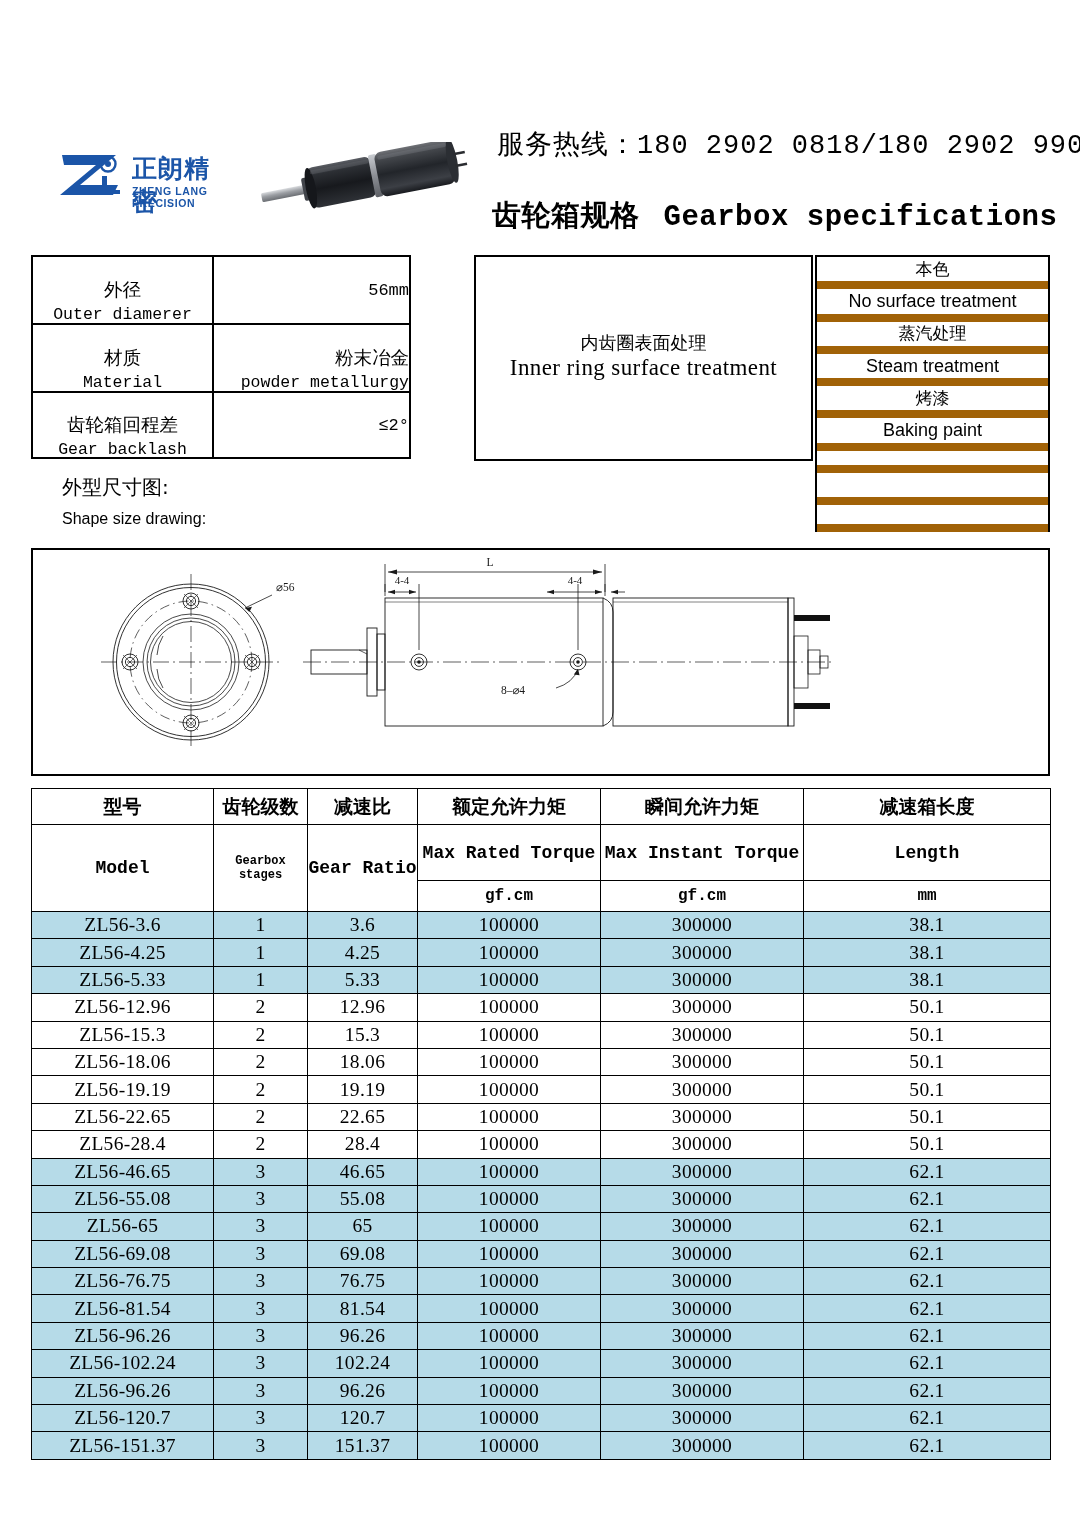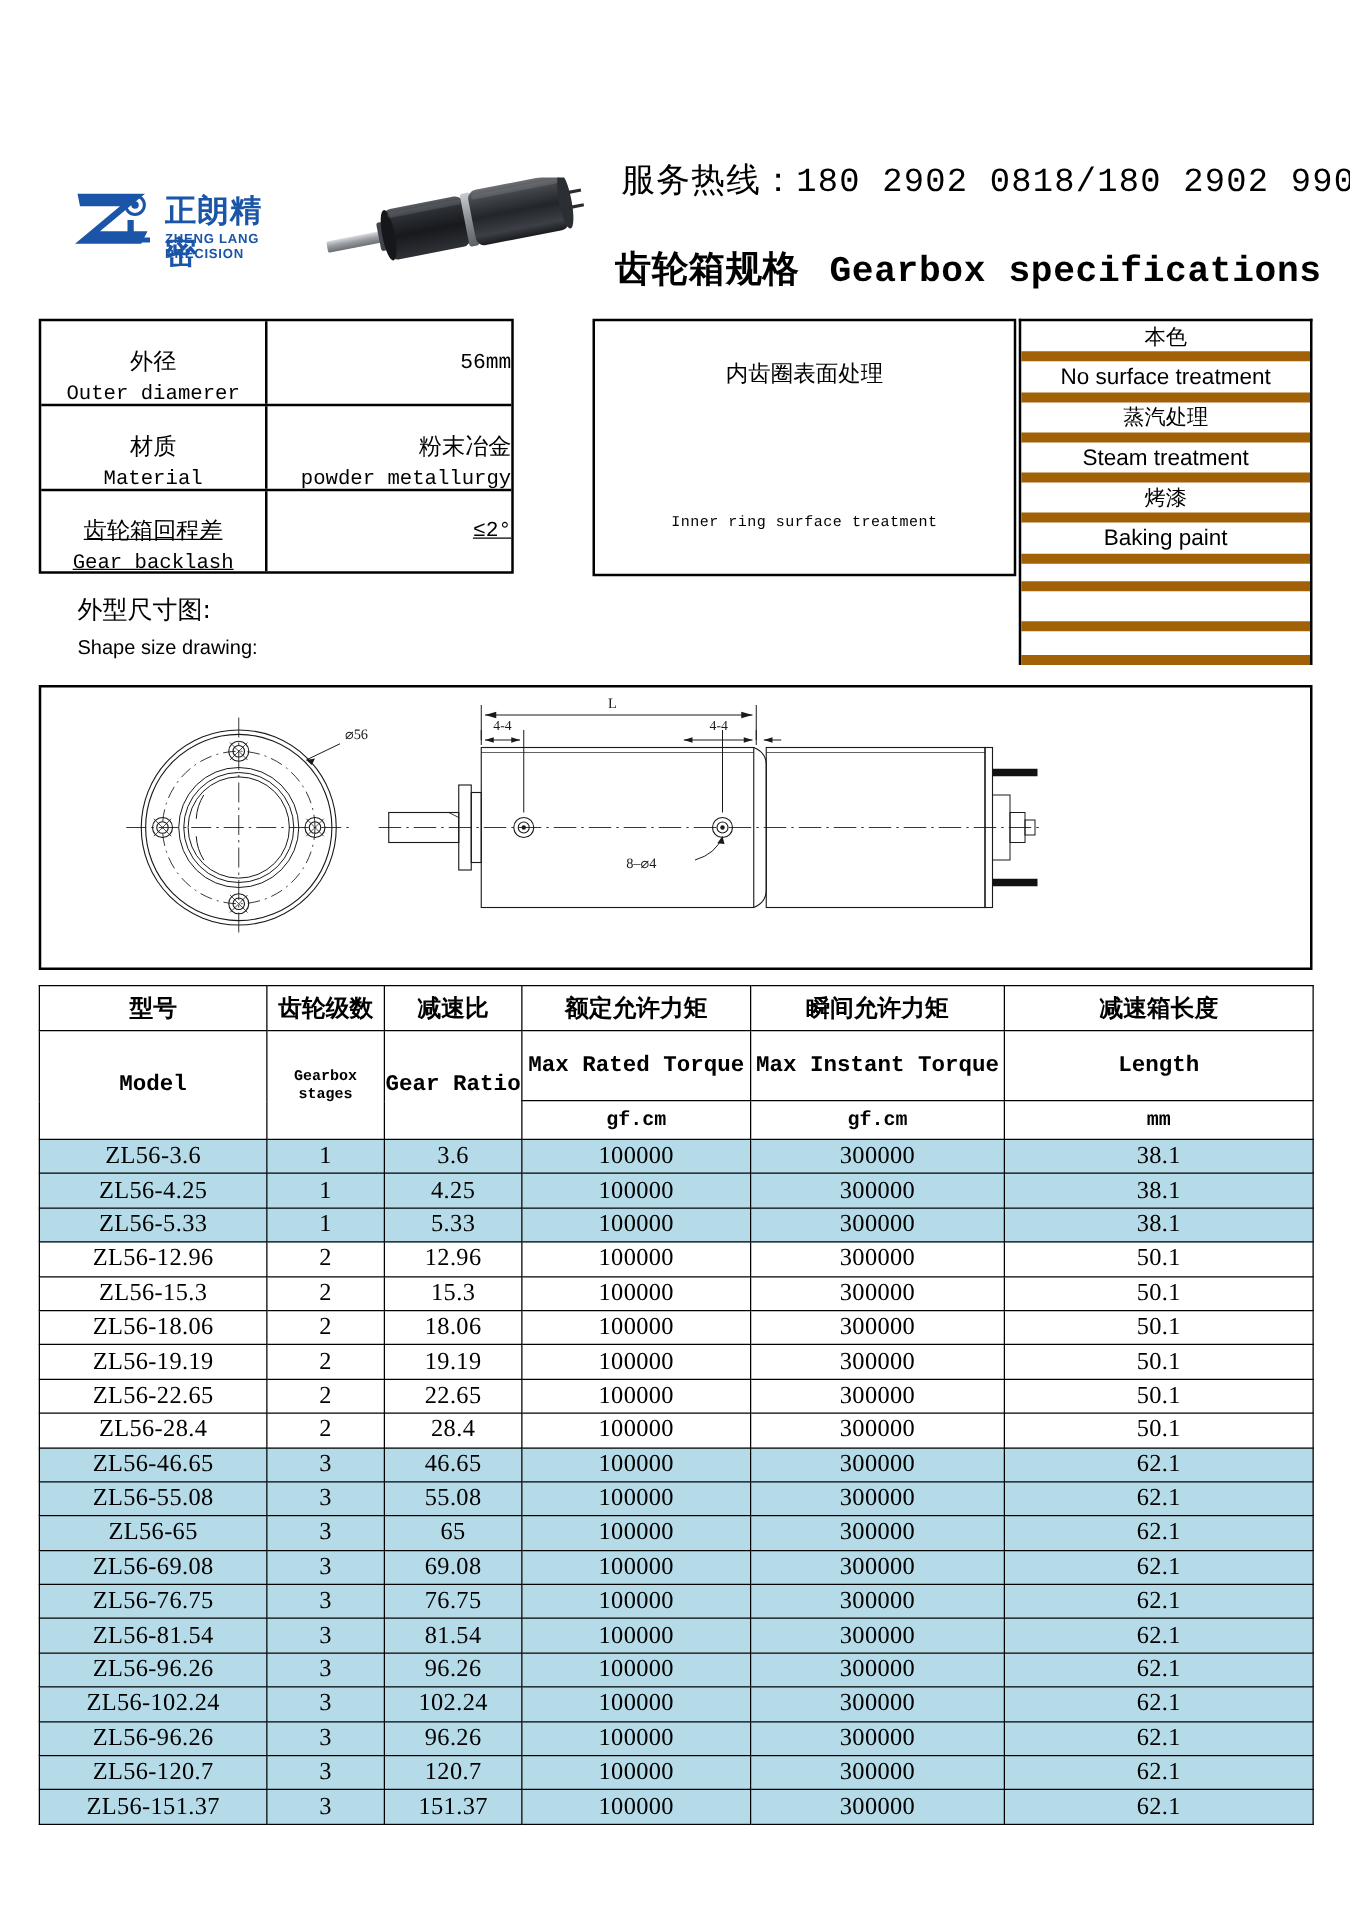--- a/index.html
+++ b/index.html
@@ -26,40 +26,40 @@
   #title .en{font-family:"Liberation Mono",monospace;font-weight:bold;margin-left:24px;}
 
   
   .cn{font-family:"DejaVu Sans",sans-serif;}
   .mono{font-family:"Liberation Mono",monospace;}
 
   
   #spec-left{position:absolute;left:31px;top:255px;width:380px;height:204px;
              border:2px solid #000;box-sizing:border-box;}
   #spec-left .row{display:flex;box-sizing:border-box;border-bottom:2px solid #000;}
-  #spec-left .row:last-child{border-bottom:none;text-decoration:underline;}
+  #spec-left .row:last-child{border-bottom:none;}
   #spec-left .c1{width:181px;box-sizing:border-box;border-right:2px solid #000;
                  display:flex;flex-direction:column;align-items:center;justify-content:center;}
   #spec-left .c2{flex:1;box-sizing:border-box;display:flex;flex-direction:column;
                  align-items:flex-end;justify-content:center;}
   #spec-left .r0{height:68px;}
   #spec-left .r1{height:68px;}
   #spec-left .r2{height:64px;}
   #spec-left .t-cn{font-family:"DejaVu Sans",sans-serif;font-size:18.5px;line-height:1.45;margin-top:24px;}
   #spec-left .t-en{font-family:"Liberation Mono",monospace;font-size:16.5px;line-height:1.45;}
   #spec-left .t-val{font-family:"Liberation Mono",monospace;font-size:17px;}
 
   
   #spec-right{position:absolute;left:474px;top:255px;width:576px;height:281px;}
   #sr-label{position:absolute;left:0;top:0;width:339px;height:206px;
             border:2px solid #000;box-sizing:border-box;
-            display:flex;flex-direction:column;align-items:center;justify-content:space-between;
+            display:flex;flex-direction:column;align-items:center;justify-content:center;
             padding:30px 4px 34px;}
   #sr-label .t-cn{font-family:"DejaVu Sans",sans-serif;font-size:18px;}
-  #sr-label .t-en{font-family:Liberation Mono, monospace;font-size:12px;letter-spacing:0.4px;}
+  #sr-label .t-en{font-family:Liberation Serif, serif;font-size:23px;letter-spacing:0.4px;}
   #sr-values{position:absolute;left:341px;top:0;width:235px;
              border:2px solid #000;border-bottom:none;box-sizing:border-box;}
   #sr-values .v{height:32.3px;box-sizing:border-box;border-bottom:8px solid #a16207;
                 display:flex;align-items:center;justify-content:center;}
   #sr-values .v.cnv{font-family:"DejaVu Sans",sans-serif;font-size:17px;}
   #sr-values .v.env{font-family:"Liberation Sans",sans-serif;font-size:18px;}
   #sr-values .v.blank1{height:22px;}
   #sr-values .v.blank2{height:32px;}
   #sr-values .v.blank3{height:27px;}
 

